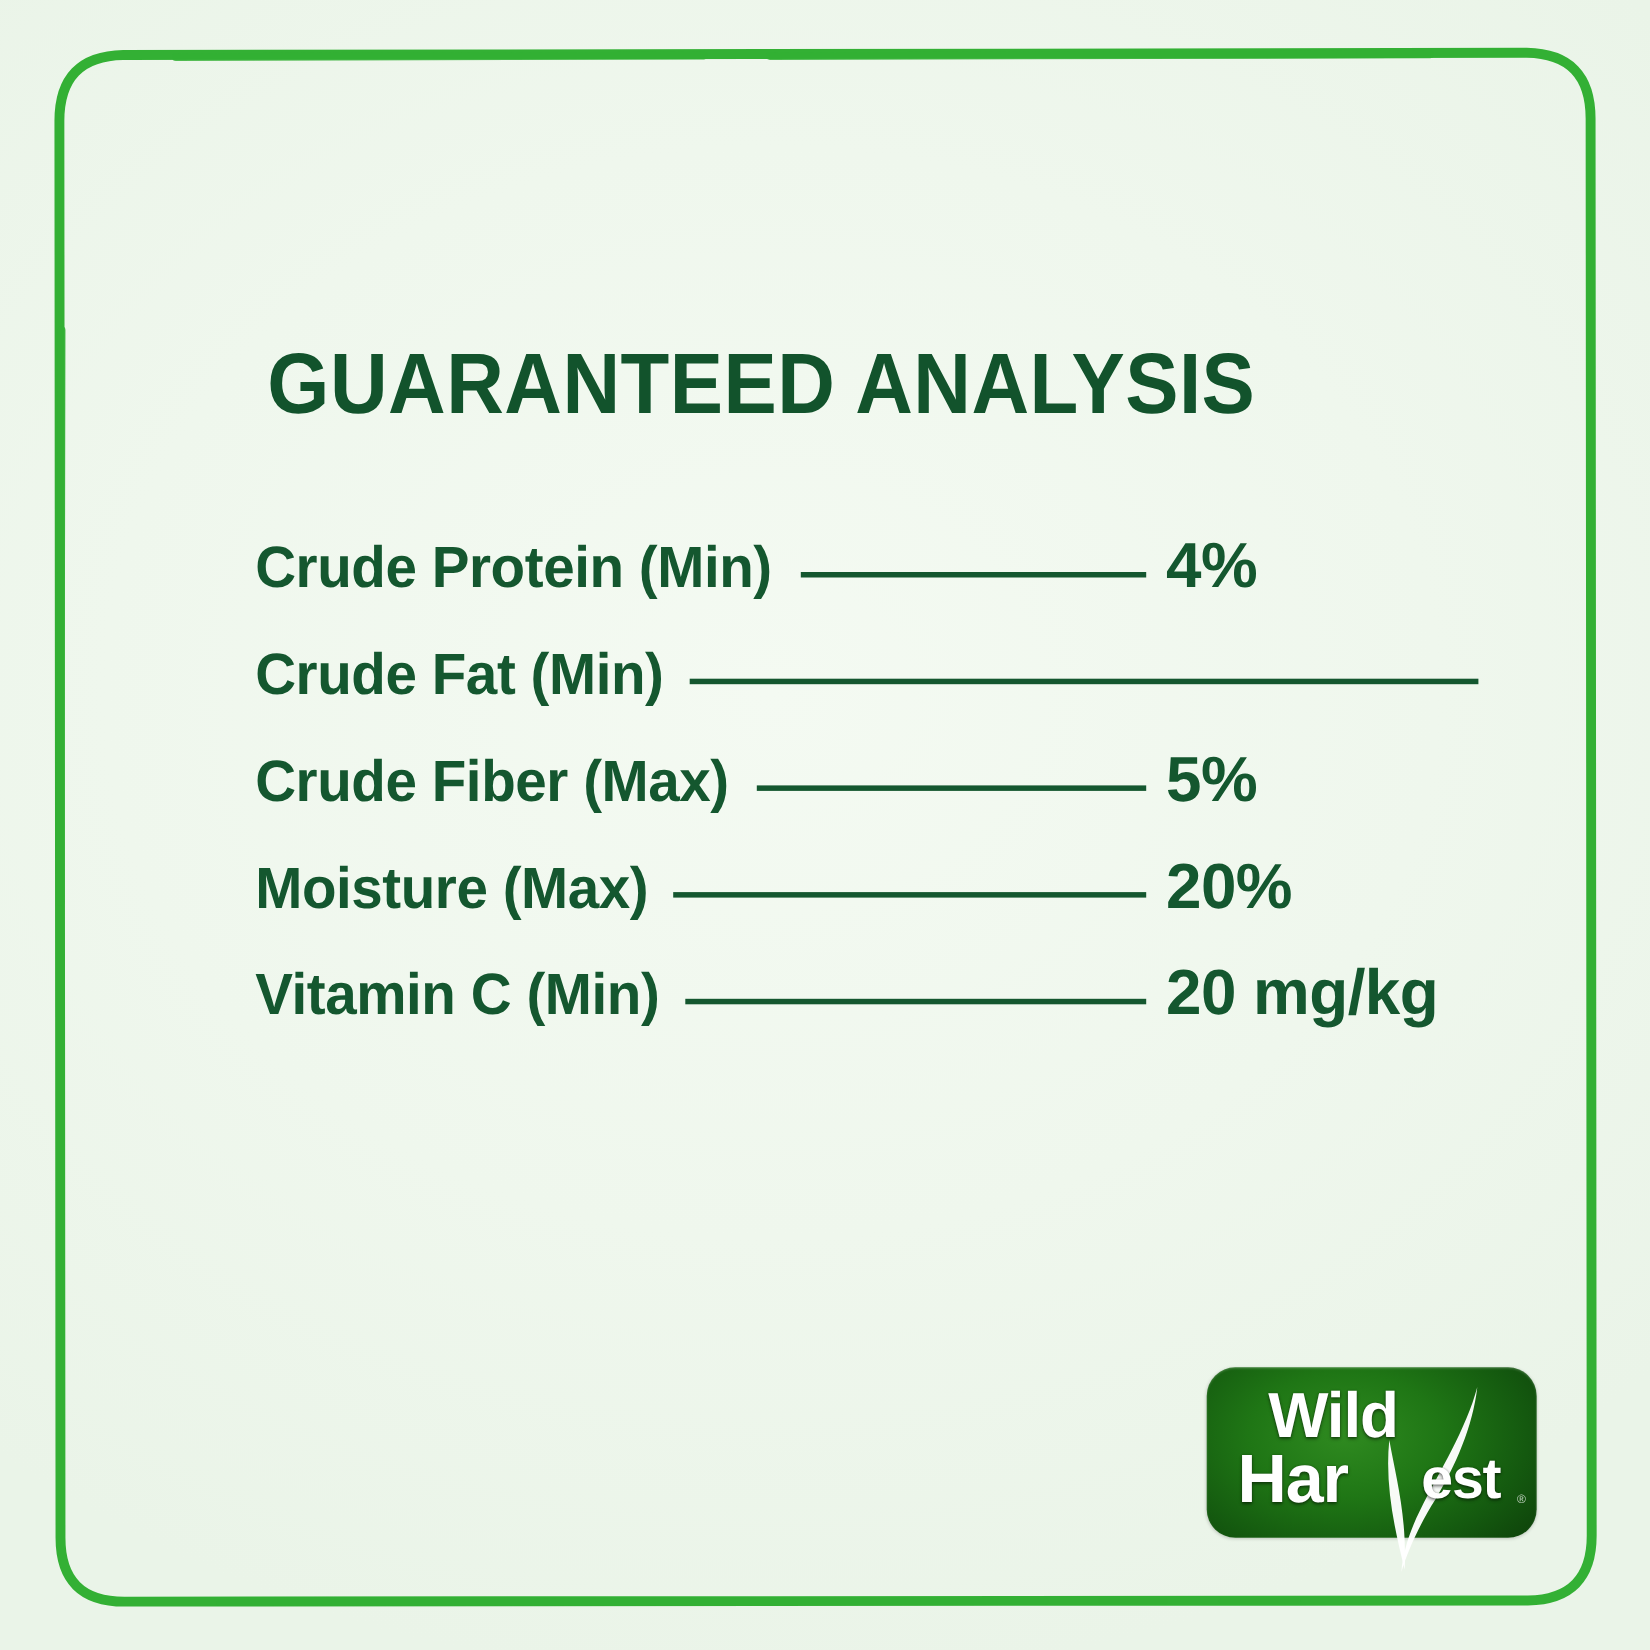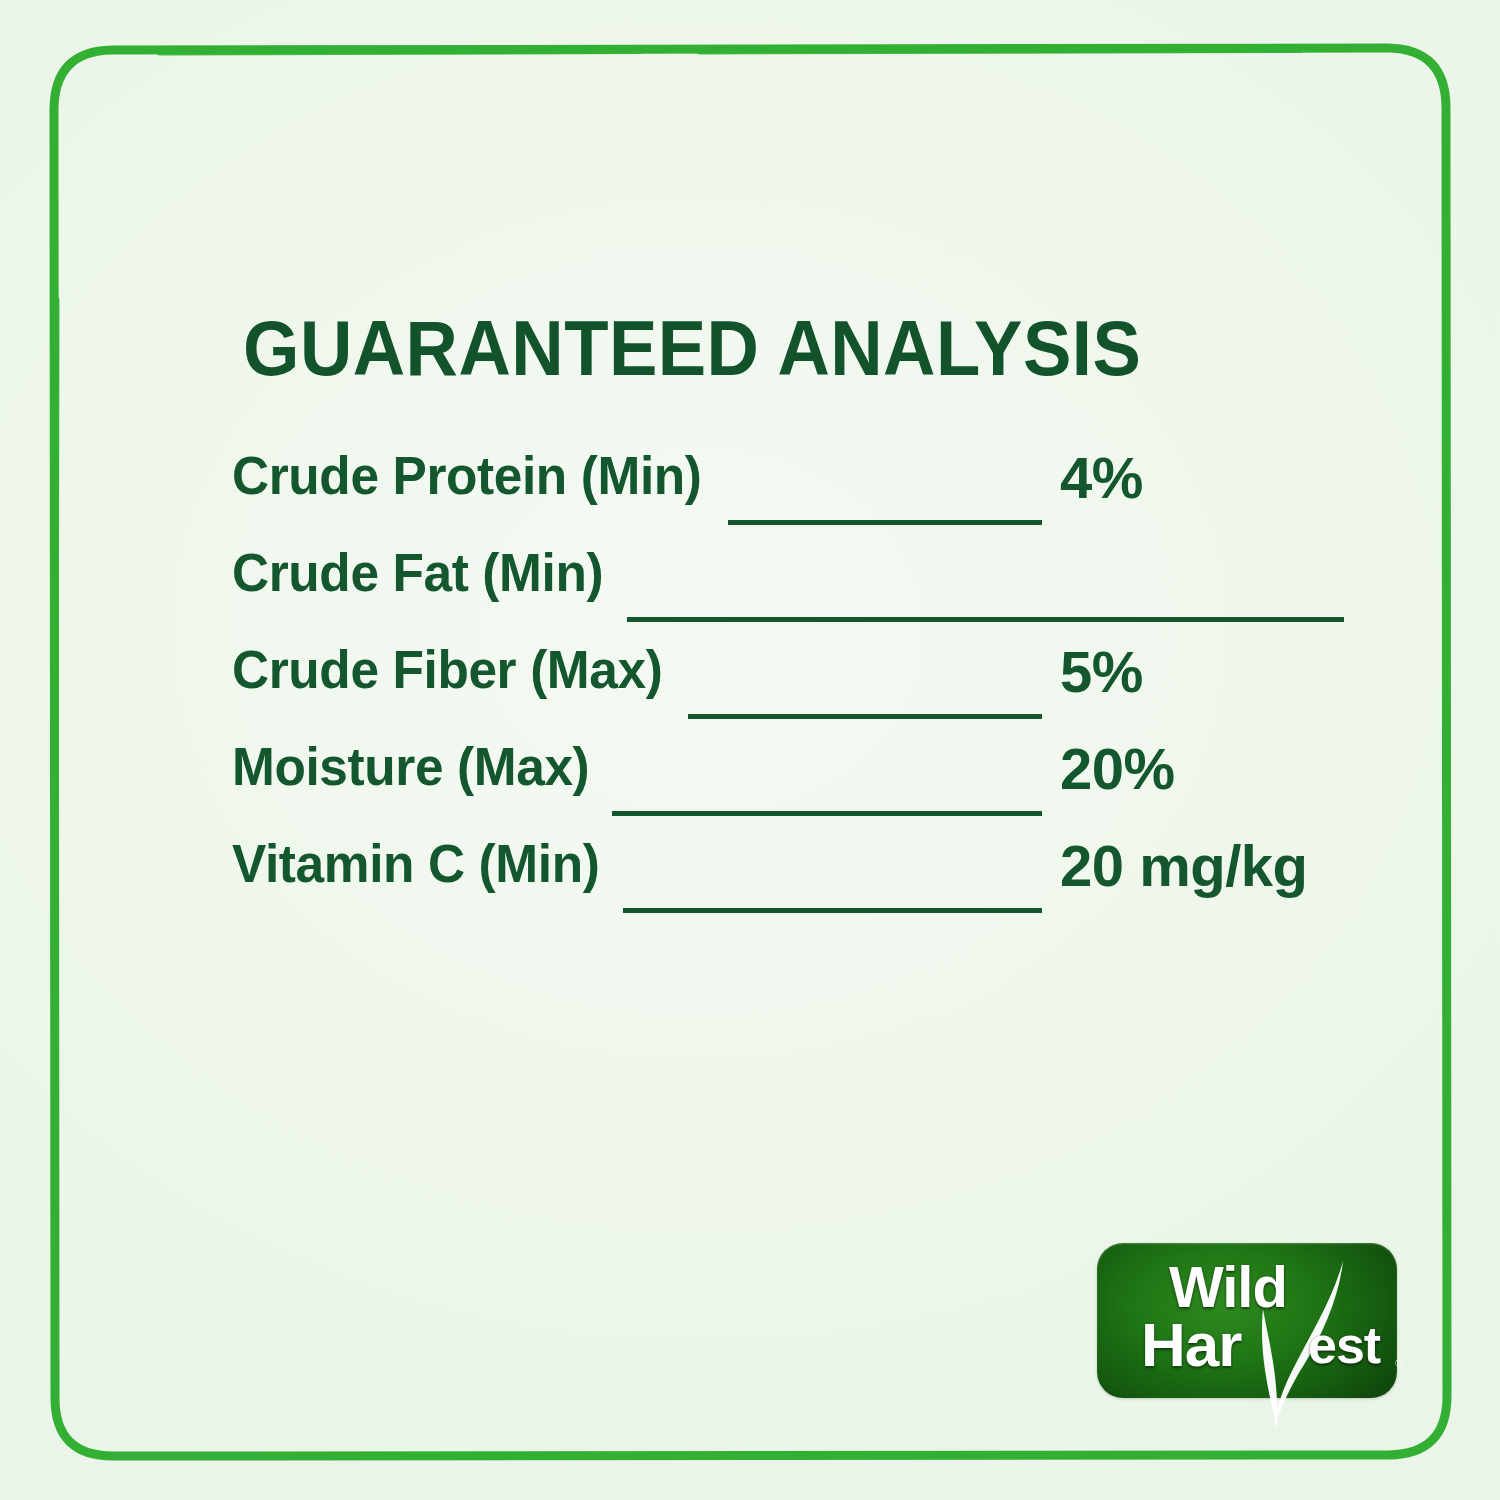--- a/index.html
+++ b/index.html
@@ -53,21 +53,21 @@
     position: absolute;
     left: 232px;
     top: 448px;
     width: 1130px;
   }
 
   .row {
     position: relative;
     height: 97px;
     display: flex;
-    align-items: flex-start;
+    align-items: flex-end;
   }
 
   .row-label {
     color: #14572f;
     font-family: "Liberation Sans", sans-serif;
     font-weight: 700;
     font-size: 53px;
     line-height: 56px;
     white-space: nowrap;
     letter-spacing: -0.4px;
@@ -115,21 +115,21 @@
     height: 155px;
     border-radius: 26px;
     background:
       radial-gradient(ellipse 230px 150px at 42% 40%, #2f8a20 0%, #1f7615 38%, #14590f 72%, #0d3f0a 100%);
     box-shadow: inset 0 1px 2px rgba(255,255,255,0.22), 0 1px 3px rgba(0,0,0,0.18);
     overflow: visible;
   }
 
   .logo-text {
     position: absolute;
-    left: 16px; top: 0;
+    left: 0; top: 0;
     width: 300px;
     height: 143px;
   }
 
   .logo-word {
     position: absolute;
     color: #ffffff;
     font-family: "Liberation Sans", sans-serif;
     font-weight: 700;
     letter-spacing: -1px;

